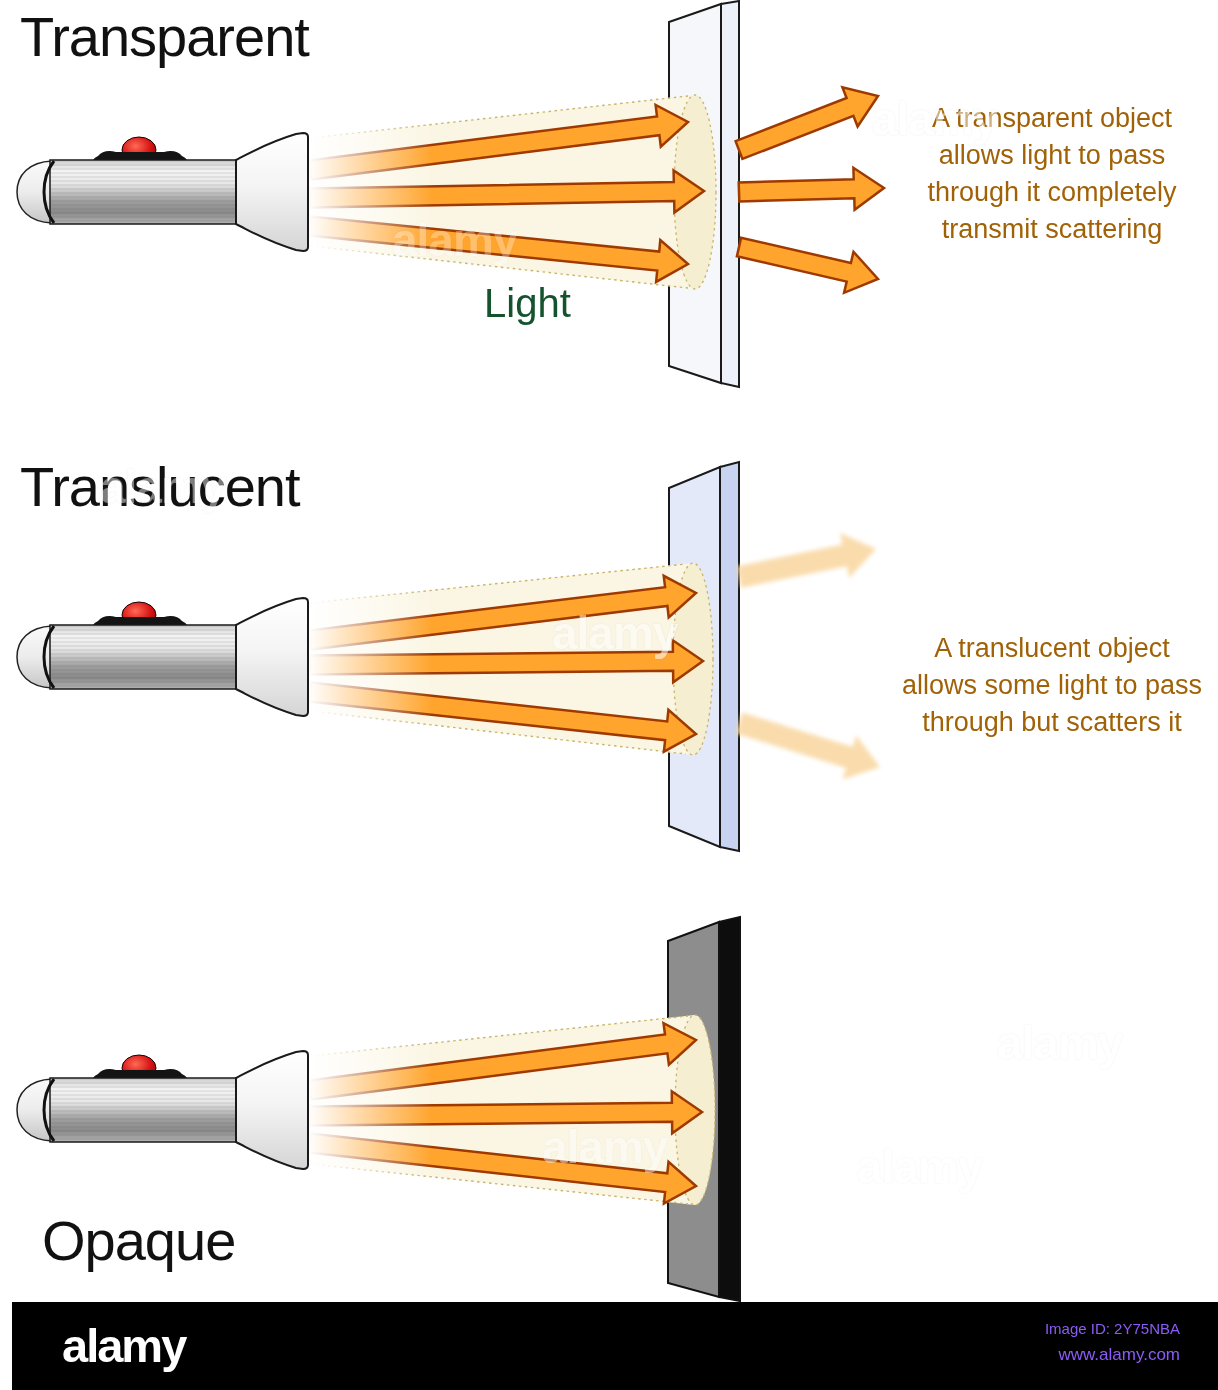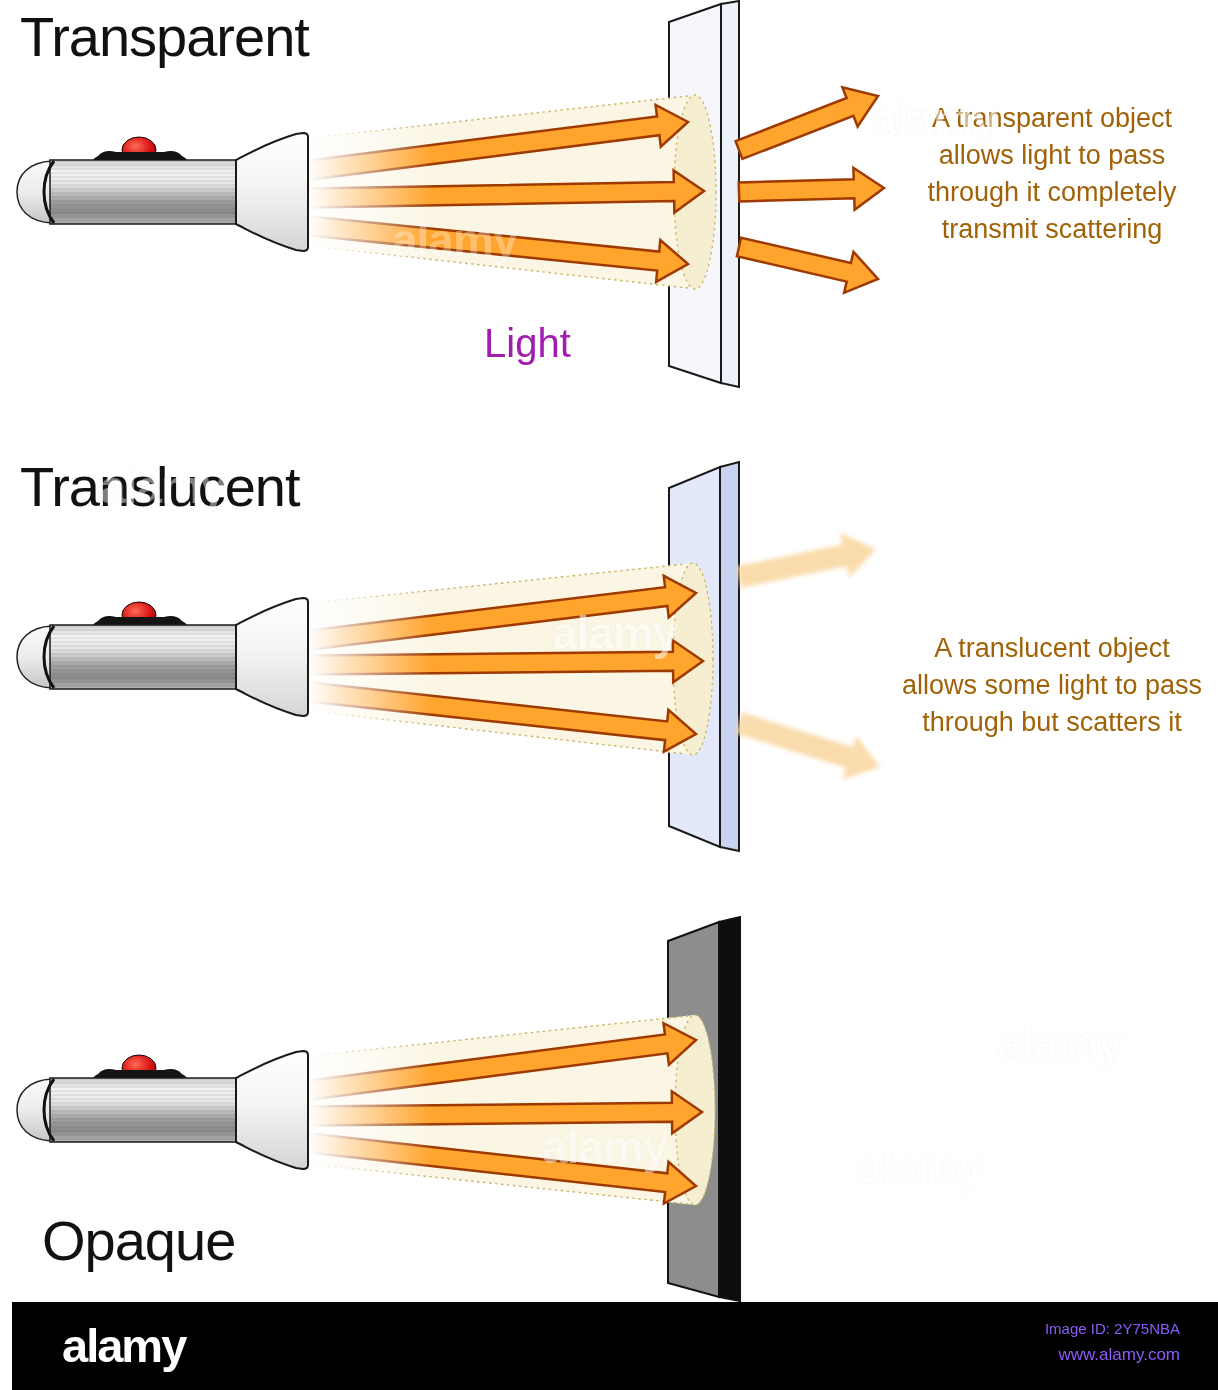--- a/index.html
+++ b/index.html
@@ -12,21 +12,21 @@
   .title-transparent{left:8px;top:4px;}
   .title-translucent{left:8px;top:454px;}
   .title-opaque{left:10px;top:1208px;margin-left:20px;}
   .desc{position:absolute;width:356px;text-align:center;font-size:27px;
        line-height:37px;color:#a16207;}
   .desc-1{left:862px;top:100px;}
   .desc-2{left:862px;top:598px;margin-top:32px;}
   .desc-3{left:862px;top:1026px;}
   .desc span{display:block;}
   .light-label{position:absolute;left:472px;top:281px;font-size:40px;
-       color:#a21caf;letter-spacing:0px;margin-top:40px;}
+       color:#14532d;letter-spacing:0px;}
   .watermark{position:absolute;font-size:46px;font-weight:700;color:#ffffff;
        letter-spacing:-1px;pointer-events:none;
        text-shadow:0 0 2px rgba(150,150,150,0.35);}
   .wm1{left:860px;top:92px;opacity:.50;}
   .wm2{left:88px;top:460px;opacity:.45;}
   .wm3{left:540px;top:606px;opacity:.55;}
   .wm4{left:380px;top:213px;opacity:.30;}
   .wm5{left:530px;top:1120px;opacity:.45;}
   .wm6{left:985px;top:1016px;opacity:.45;}
   .wm7{left:845px;top:1140px;opacity:.40;}

